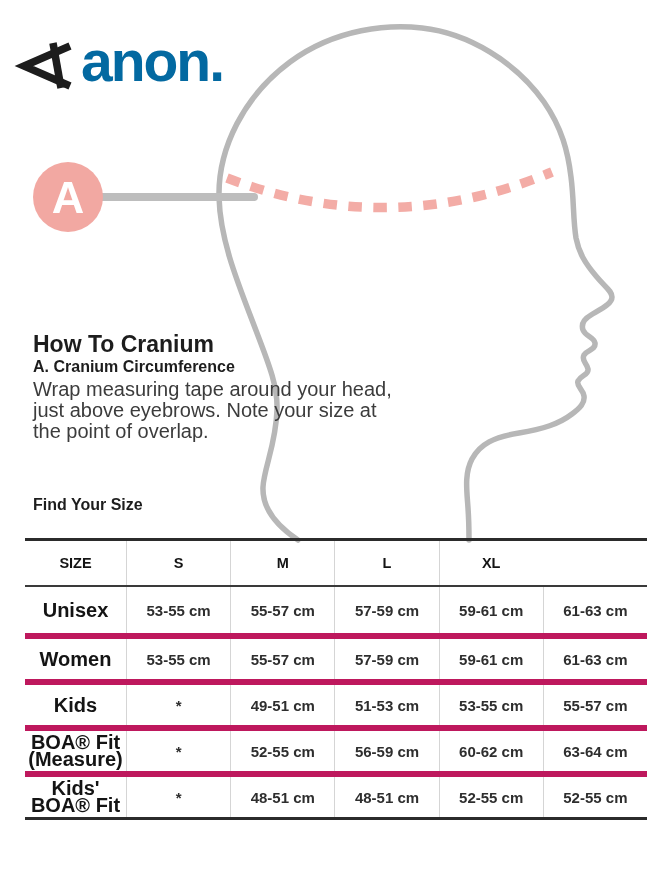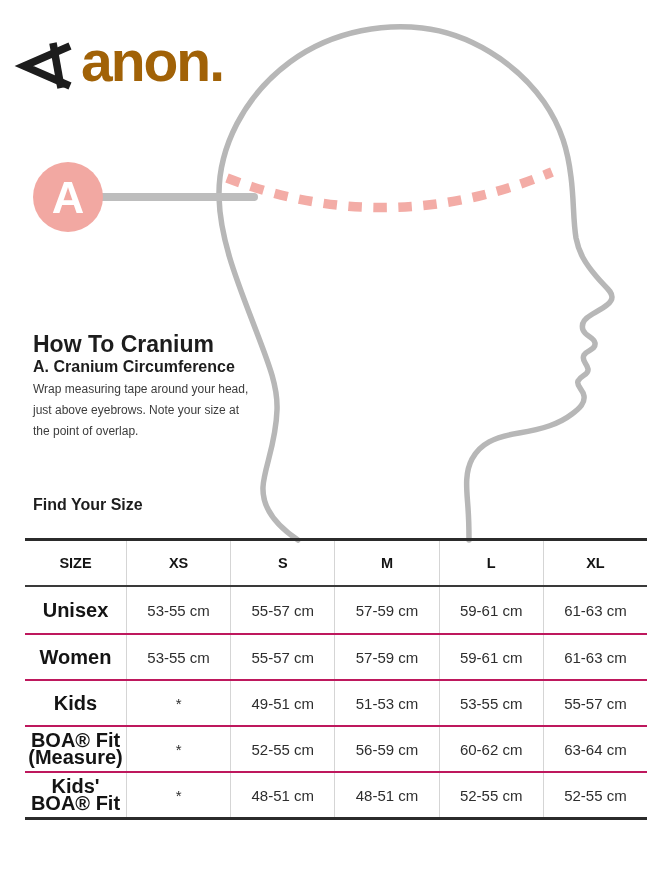--- a/index.html
+++ b/index.html
@@ -8,51 +8,51 @@
     position:relative; width:670px; height:870px; background:#fff;
     font-family:"Liberation Sans", sans-serif; overflow:hidden; color:#1d1d1d;
   }
   
   .art { position:absolute; left:0; top:0; width:670px; height:870px; z-index:0; }
 
   
   .wordmark {
     position:absolute; left:81px; top:33px; z-index:2;
     font-size:57px; font-weight:700; letter-spacing:-2px; line-height:1;
-    color:#a16207;
+    color:#0369a1;
   }
 
   
   .badge-a {
     position:absolute; left:33px; top:162px; width:70px; height:70px; z-index:2;
     background:#f2a8a2; border-radius:50%;
     display:flex; align-items:center; justify-content:center;
   }
   .badge-a span { color:#ffffff; font-size:45px; font-weight:700; line-height:1; }
 
   
   .howto { position:absolute; left:33px; top:331px; width:370px; z-index:1; }
   .howto-title { font-size:23px; font-weight:700; color:#1d1d1d; }
   .howto-sub   { font-size:16px; font-weight:700; color:#1d1d1d; }
-  .howto-body  { font-size:12px; color:#3c3c3c; line-height:21px; margin-top:3px; white-space:pre-line; }
+  .howto-body  { font-size:20px; color:#3c3c3c; line-height:21px; margin-top:3px; white-space:pre-line; }
   .find-size   { position:absolute; left:33px; top:496px; font-size:16px; font-weight:700; color:#1d1d1d; z-index:1;text-align:center; }
 
   
   .size-table {
     position:absolute; left:25px; top:538px; width:622px; z-index:1;
     border-top:3px solid #2b2b2b; border-bottom:3px solid #2b2b2b;
     background:transparent;
   }
   .t-row { display:grid; grid-template-columns:101px repeat(5, 1fr); min-height:46px; }
   .t-row.t-head { border-bottom:2px solid #3a3a3a; }
-  .t-row.t-data + .t-row.t-data { border-top:2px solid #be185d; }
+  .t-row.t-data + .t-row.t-data { border-top:6px solid #be185d; }
   .t-cell {
     display:flex; align-items:center; justify-content:center; text-align:center;
     border-left:1.5px solid #d5d5d5; padding:2px 4px;
-    font-size:15px; color:#2e2e2e; line-height:17px;
+    font-size:15px; color:#2e2e2e; line-height:17px;font-weight:bold;
   }
   .t-cell.first { border-left:none; }
   .t-head .t-cell { font-weight:700; color:#141414; font-size:14.5px; }
   .t-label { font-weight:700; color:#141414; font-size:20px; white-space:pre-line; }
 </style>
 </head>
 <body>
 
 <div class="page">
 
@@ -104,21 +104,20 @@
     <h3 class="howto-sub">A. Cranium Circumference</h3>
     <p class="howto-body">Wrap measuring tape around your head,
 just above eyebrows. Note your size at
 the point of overlap.</p>
   </section>
   <h3 class="find-size">Find Your Size</h3>
 
   <div class="size-table">
     <div class="t-row t-head">
       <div class="t-cell first">SIZE</div>
-      <div class="t-cell">XS</div>
       <div class="t-cell">S</div>
       <div class="t-cell">M</div>
       <div class="t-cell">L</div>
       <div class="t-cell">XL</div>
     </div>
 
     <div class="t-row t-data">
       <div class="t-cell first t-label">Unisex</div>
       <div class="t-cell">53-55 cm</div>
       <div class="t-cell">55-57 cm</div>

